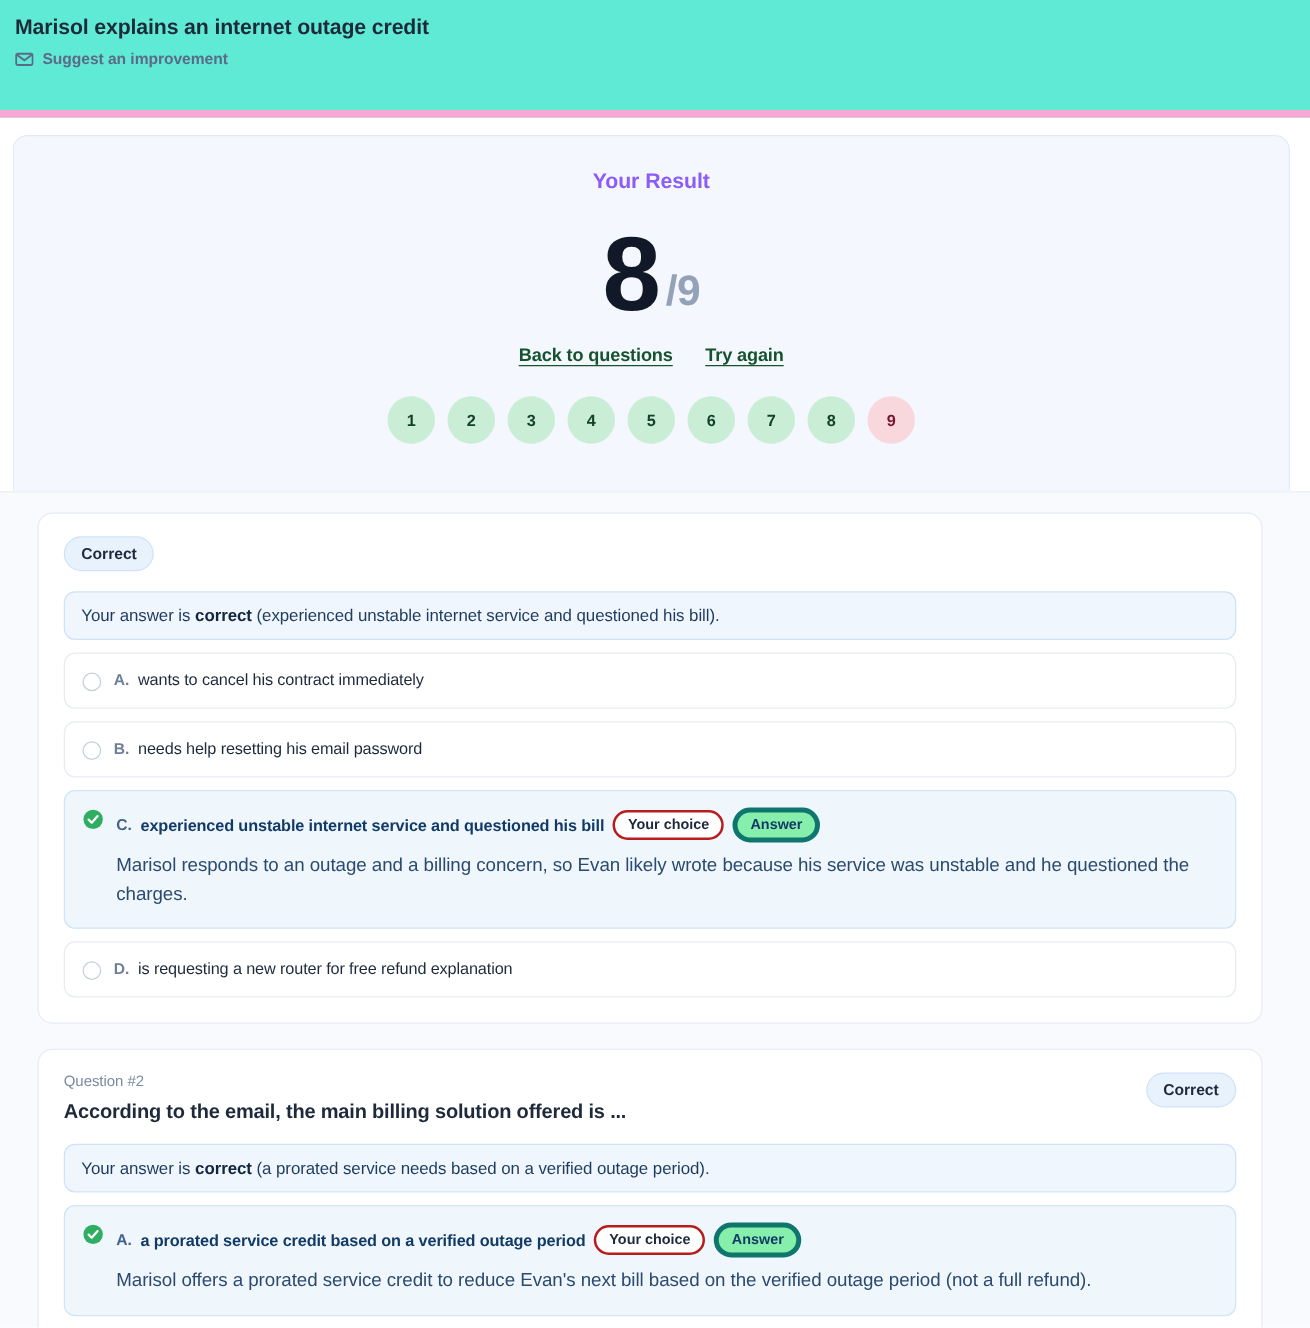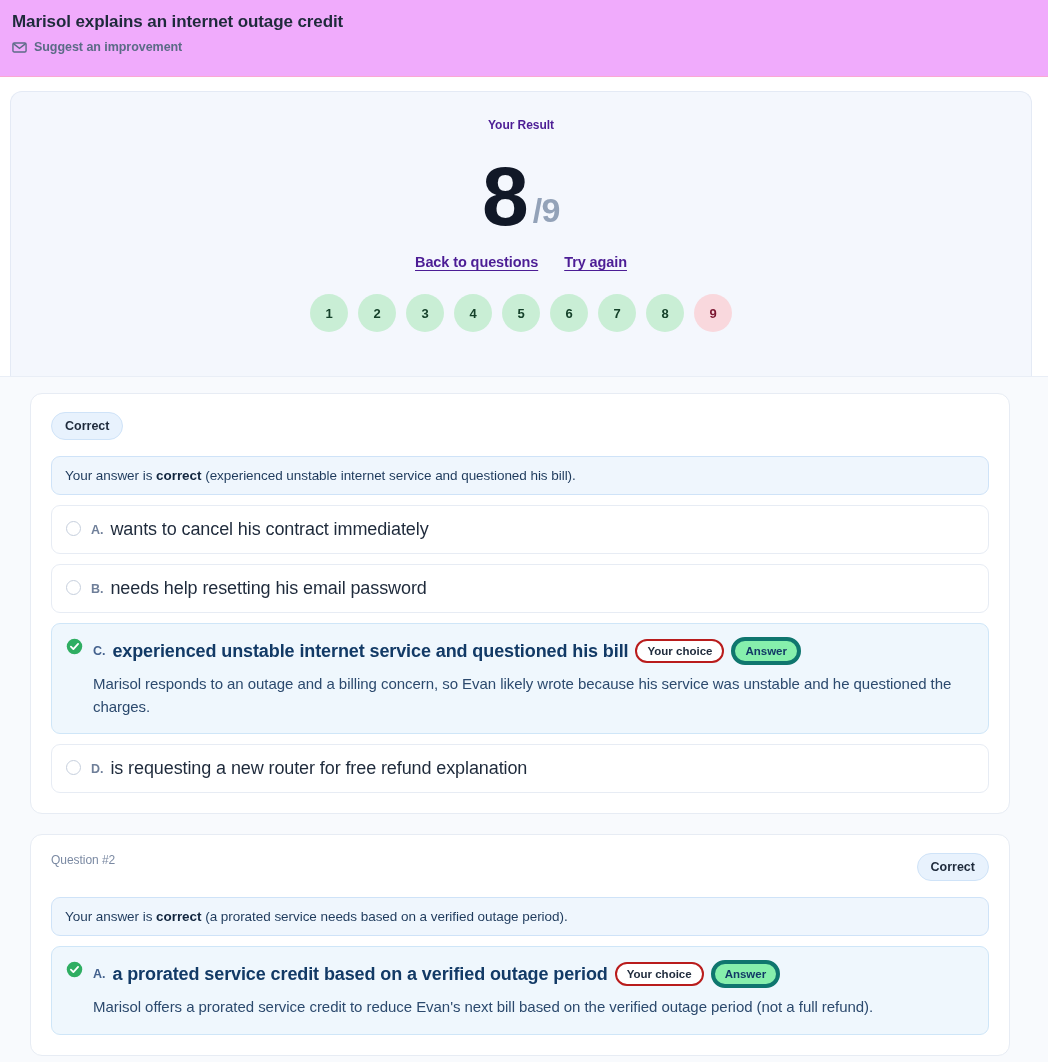--- a/index.html
+++ b/index.html
@@ -9,23 +9,23 @@
     width: 1048px; height: 1062px;
     overflow: hidden;
     background: #ffffff;
     font-family: "Liberation Sans", sans-serif;
     -webkit-font-smoothing: antialiased;
   }
 
   
   .page-header {
     padding: 12px 0 0 12px;
-    height: 77px;
-    border-bottom: 1px solid #f9a8d4;
-    background: #f0abfc;
+    height: 94px;
+    border-bottom: 6px solid #f9a8d4;
+    background: #5eead4;
   }
   .page-title {
     font-size: 17px;
     font-weight: bold;
     color: #1e2a3b;
     letter-spacing: -0.1px;
     margin: 0 0 7px 0;
     line-height: 1.2;
   }
   .suggest-row {
@@ -55,23 +55,23 @@
     margin: 14px 16px 0 10px;
     background: #f4f7fd;
     border: 1px solid #e4eaf5;
     border-bottom: none;
     border-radius: 12px 12px 0 0;
     height: 285px;
     padding-top: 26px;
     text-align: center;
   }
   .result-label {
-    font-size: 12px;
-    font-weight: bold;
-    color: #4c1d95;
+    font-size: 17px;
+    font-weight: bold;
+    color: #8b5cf6;
     letter-spacing: -0.05px;
   }
   .score-row {
     display: flex;
     align-items: flex-end;
     justify-content: center;
     margin-top: 14px;
     height: 88px;
   }
   .score-main {
@@ -93,21 +93,21 @@
   }
   .result-actions {
     margin-top: 20px;
     display: flex;
     justify-content: center;
     gap: 26px;
   }
   .result-link {
     font-size: 14.5px;
     font-weight: bold;
-    color: #4c1d95;
+    color: #14532d;
     text-decoration: underline;
     text-underline-offset: 3px;
     cursor: pointer;
     letter-spacing: -0.1px;
   }
   .pill-row {
     margin-top: 24px;
     display: flex;
     justify-content: center;
     gap: 10px;
@@ -210,21 +210,21 @@
   }
   .check-icon svg { display: block; }
   .opt-body { flex: 1 1 auto; min-width: 0; }
   .opt-letter {
     font-size: 12.5px;
     font-weight: bold;
     color: #6f7f99;
     letter-spacing: -0.05px;
   }
   .opt-text {
-    font-size: 18px;
+    font-size: 13px;
     color: #1e2a3b;
     letter-spacing: -0.1px;
   }
   .option.is-correct .opt-letter { color: #43618d; }
   .option.is-correct .opt-text {
     font-weight: bold;
     color: #123a66;
   }
   .opt-row-first { display: flex; align-items: center; gap: 7px; flex-wrap: wrap; }
   .tag {
@@ -332,20 +332,21 @@
             <span class="opt-letter">D.</span>
             <span class="opt-text">is requesting a new router for free refund explanation</span>
           </div>
         </div>
       </div>
     </div>
     <div class="question-card">
       <div class="q-head">
         <div>
           <div class="q-meta">Question #2</div>
+          <div class="q-title">According to the email, the main billing solution offered is ...</div>
         </div>
         <div class="status-badge">Correct</div>
       </div>
       <div class="feedback-box"><span>Your answer is </span><b>correct</b><span> (a prorated service needs based on a verified outage period).</span></div>
       <div class="option is-correct">
         <span class="check-icon">
           <svg width="17" height="17" viewBox="0 0 18 18">
             <circle cx="9" cy="9" r="8.2" fill="#2fae62"></circle>
             <path d="M5.2 9.2 L7.8 11.8 L12.8 6.2" stroke="#ffffff" stroke-width="1.9" fill="none" stroke-linecap="round" stroke-linejoin="round"></path>
           </svg>

